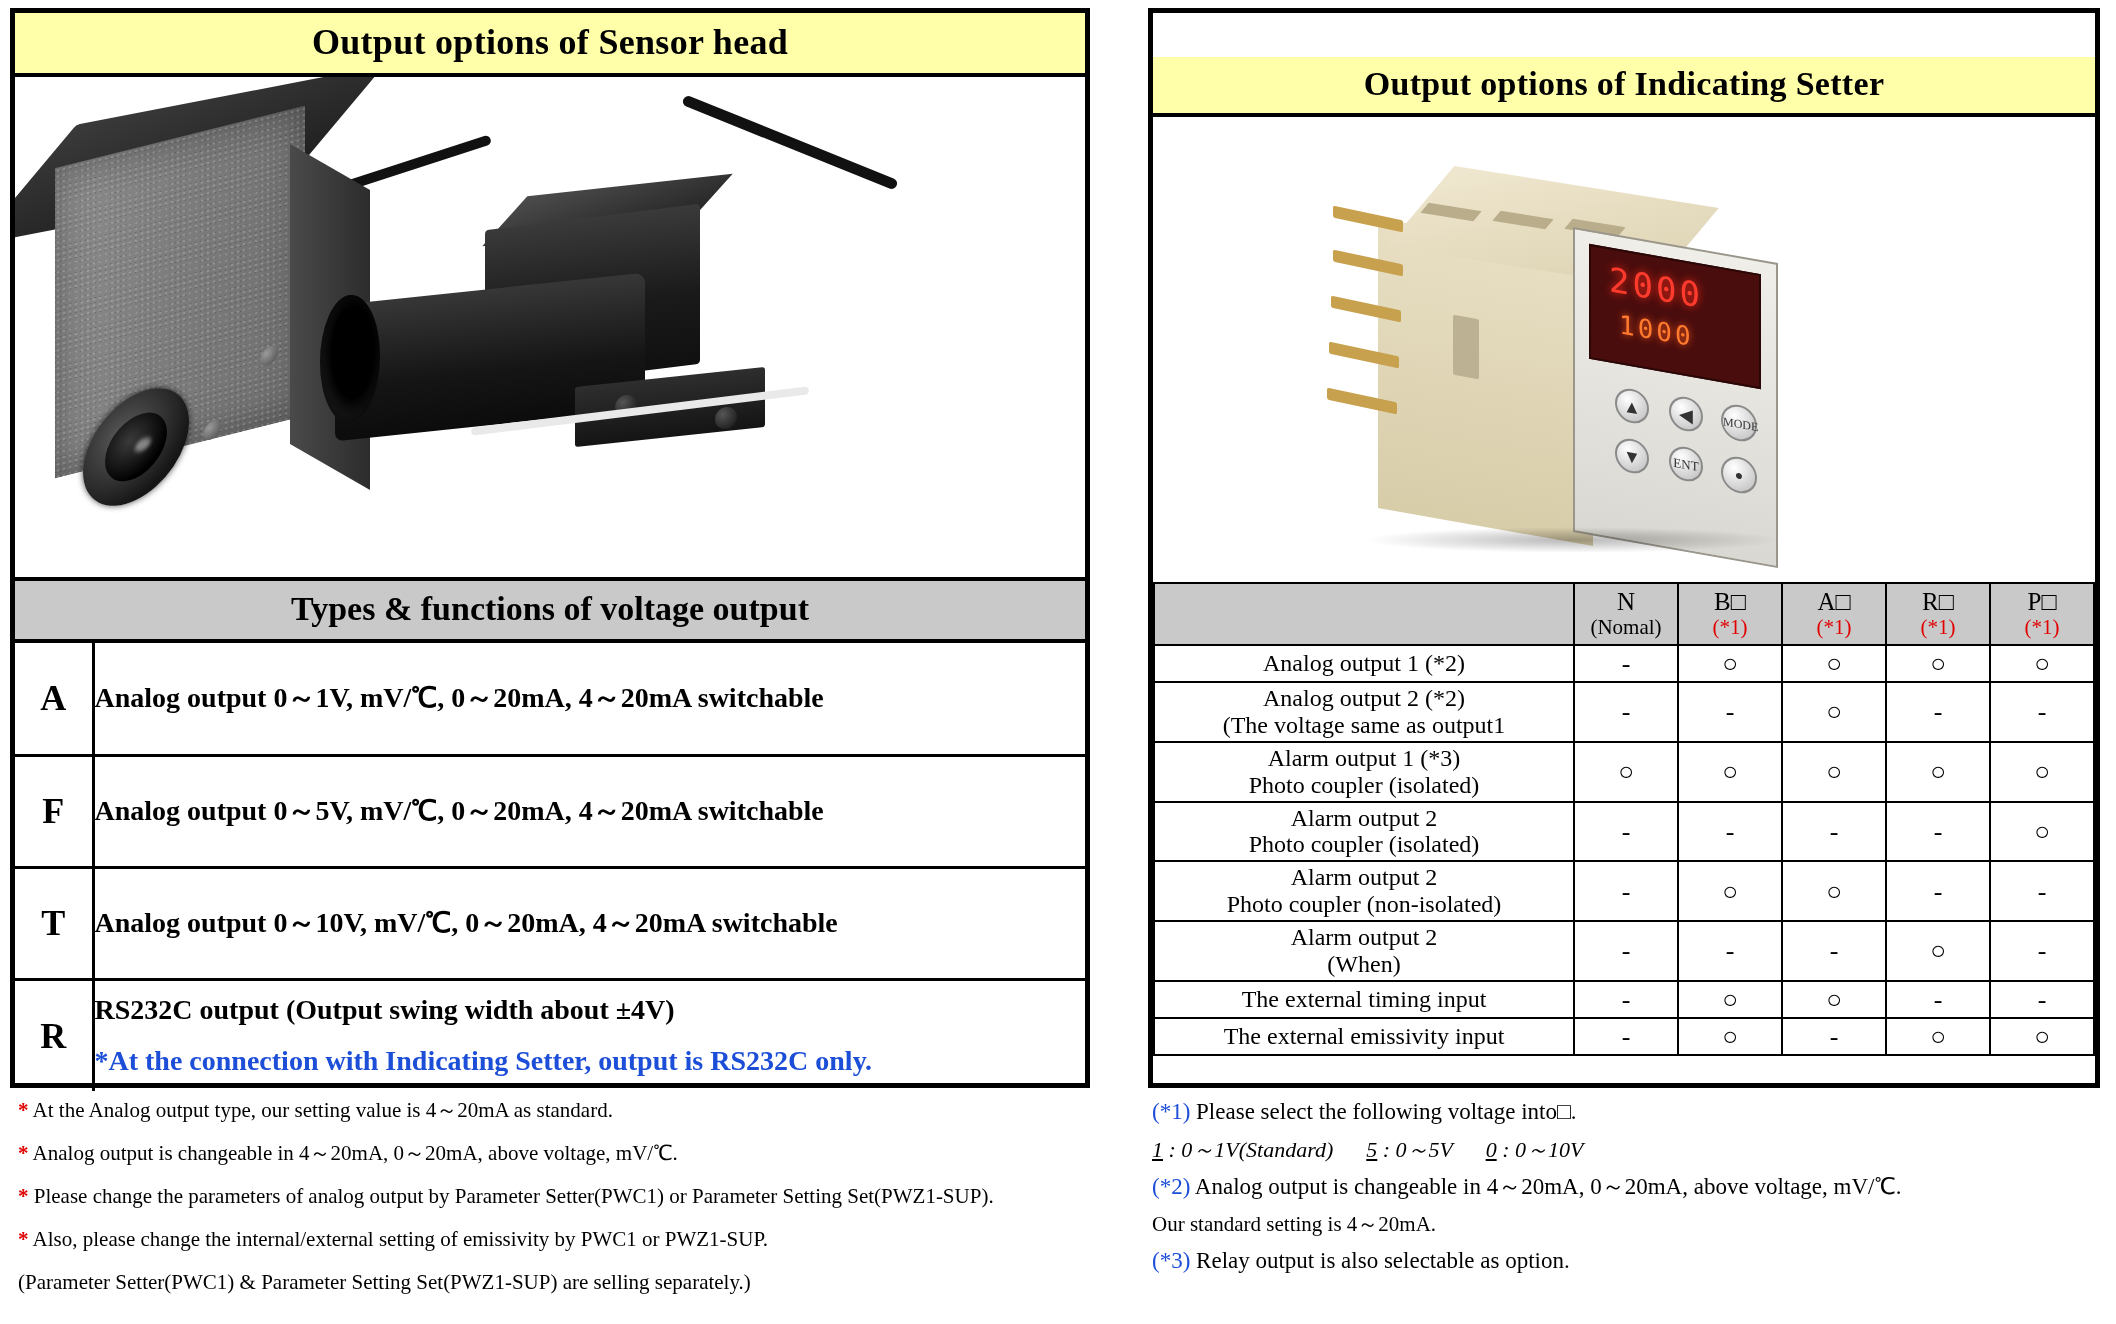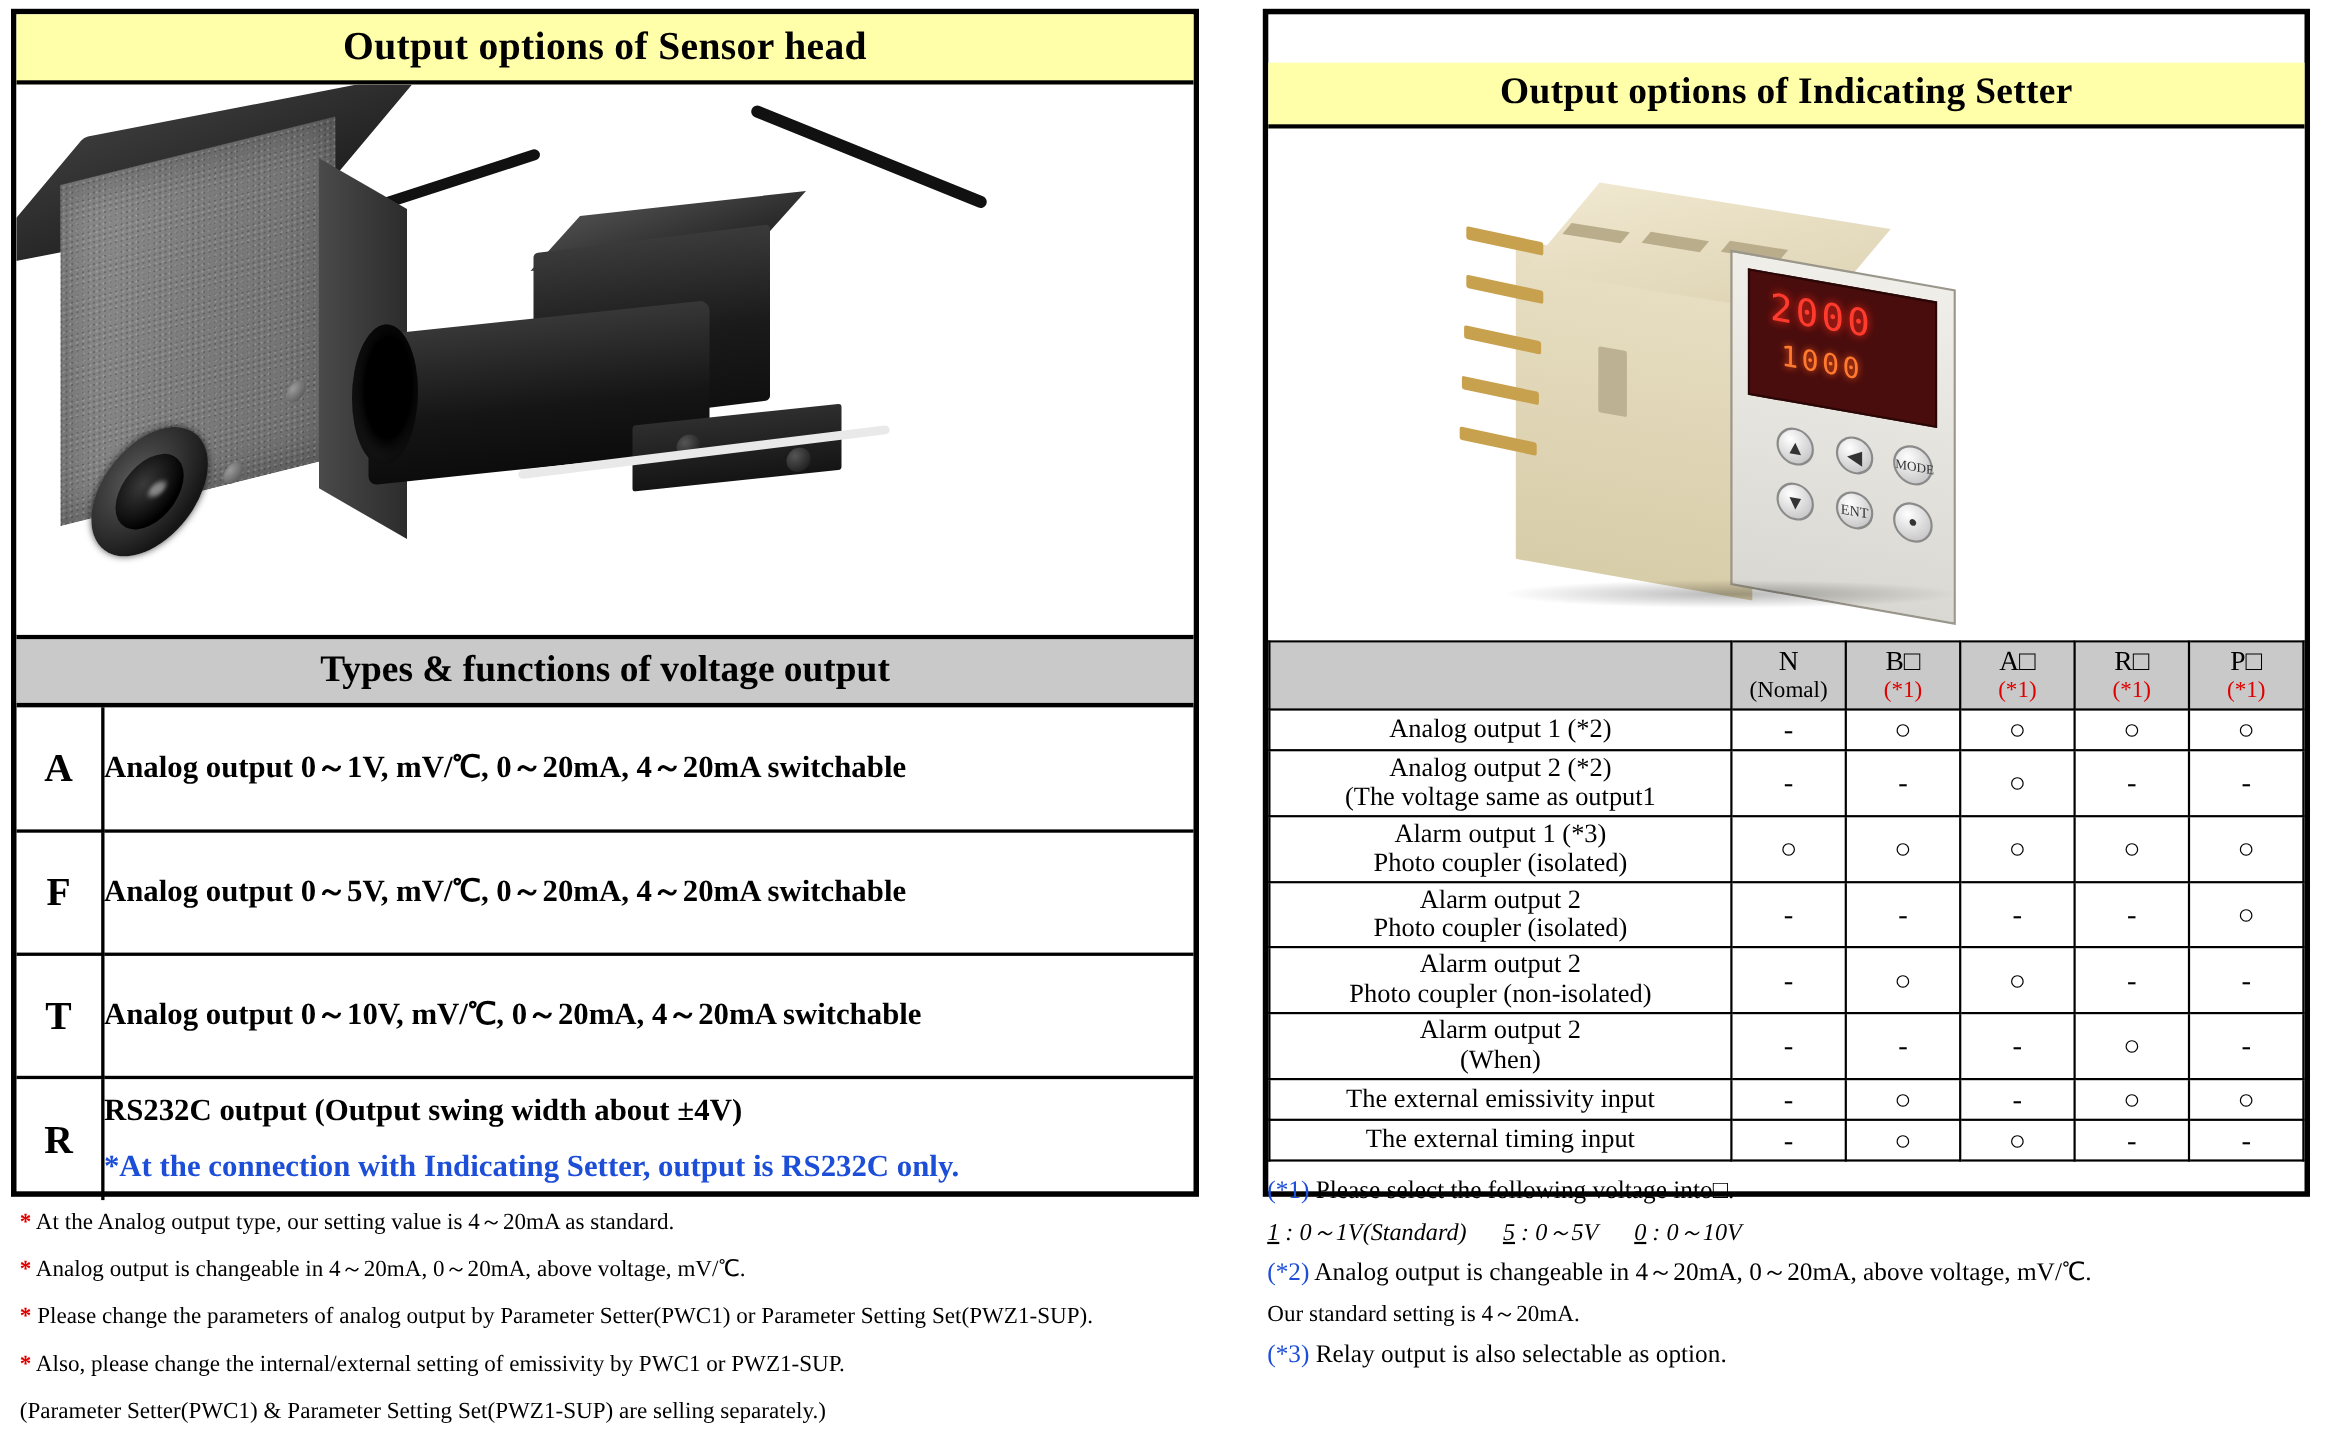--- a/index.html
+++ b/index.html
@@ -239,21 +239,21 @@
     text-align: center;
     font-size: 24px;
     padding: 2px 4px;
   }
   table.opt td.mark { font-size: 26px; }
   .hdr-sub { display:block; font-size: 21px; }
   .hdr-star { color:#e00000; display:block; font-size:21px; }
 
   .notes-right {
     position: absolute;
-    left: 1152px; top: 1070px;
+    left: 1152px; top: 1100px;
     width: 960px;
     font-size: 23px;
     line-height: 1.05;
   }
   .notes-right p { margin: 0 0 14px 0; }
   .nr-indent { margin-left: 40px; font-size: 22px; font-style: italic; }
   .nr-indent2 { margin-left: 44px; font-size: 21px; }
   .ul { text-decoration: underline; }
 </style>
 </head>
@@ -479,35 +479,35 @@
             <div>(When)</div>
           </td>
           <td class="mark">-</td>
           <td class="mark">-</td>
           <td class="mark">-</td>
           <td class="mark">○</td>
           <td class="mark">-</td>
         </tr>
 
         <tr>
+          <td class="rowlabel">The external timing input</td>
+          <td class="mark">-</td>
+          <td class="mark">○</td>
+          <td class="mark">○</td>
+          <td class="mark">-</td>
+          <td class="mark">-</td>
+        </tr>
+
+        <tr>
           <td class="rowlabel">The external emissivity input</td>
           <td class="mark">-</td>
           <td class="mark">○</td>
           <td class="mark">-</td>
           <td class="mark">○</td>
           <td class="mark">○</td>
-        </tr>
-
-        <tr>
-          <td class="rowlabel">The external timing input</td>
-          <td class="mark">-</td>
-          <td class="mark">○</td>
-          <td class="mark">○</td>
-          <td class="mark">-</td>
-          <td class="mark">-</td>
         </tr>
       </tbody>
     </table>
   </div>
 
   <div class="notes-right">
     <p>
       <span class="red">(*1)</span>
       <span>Please select the following voltage into□.</span>
     </p>

